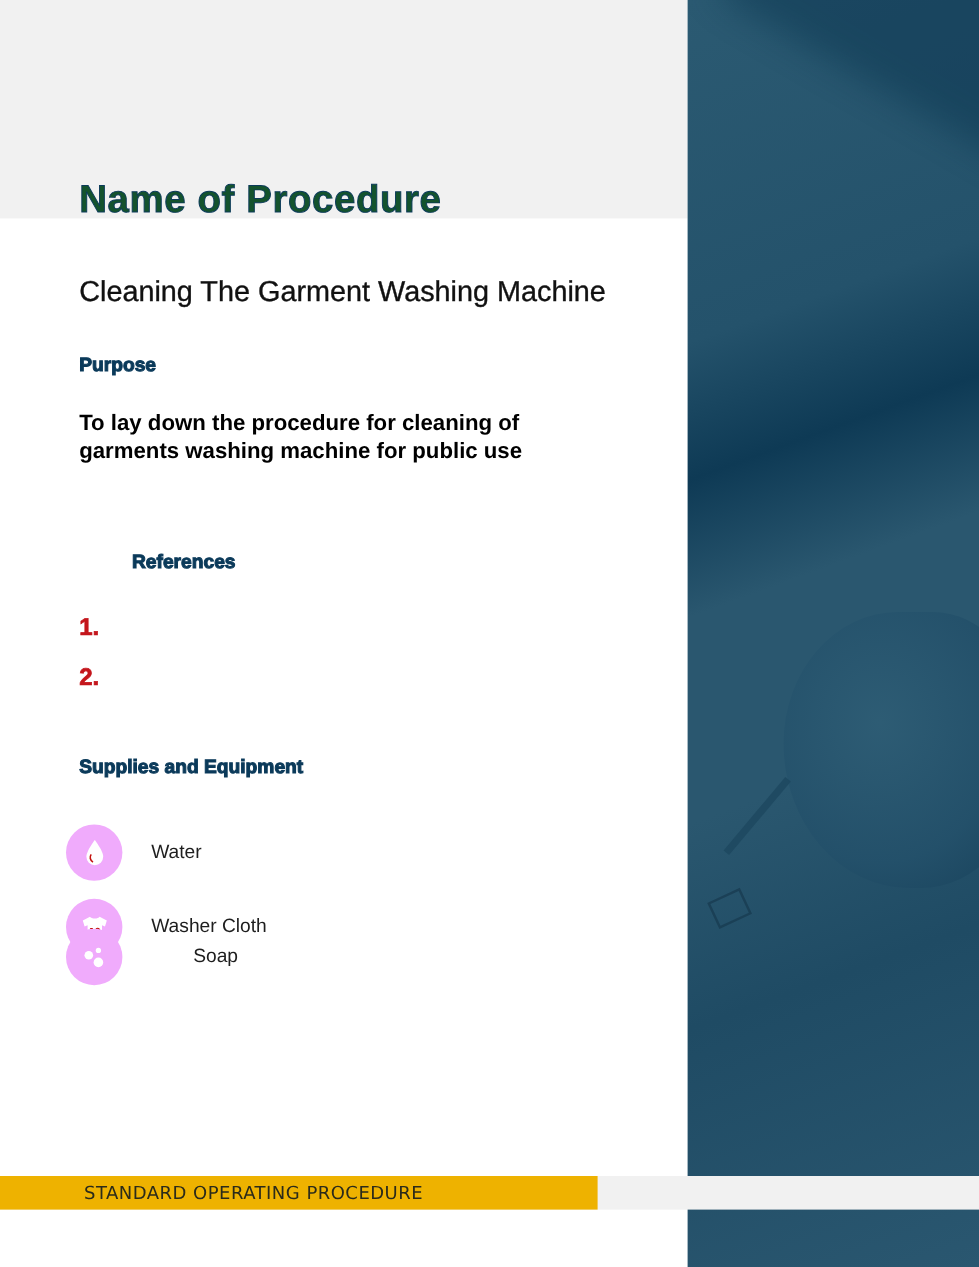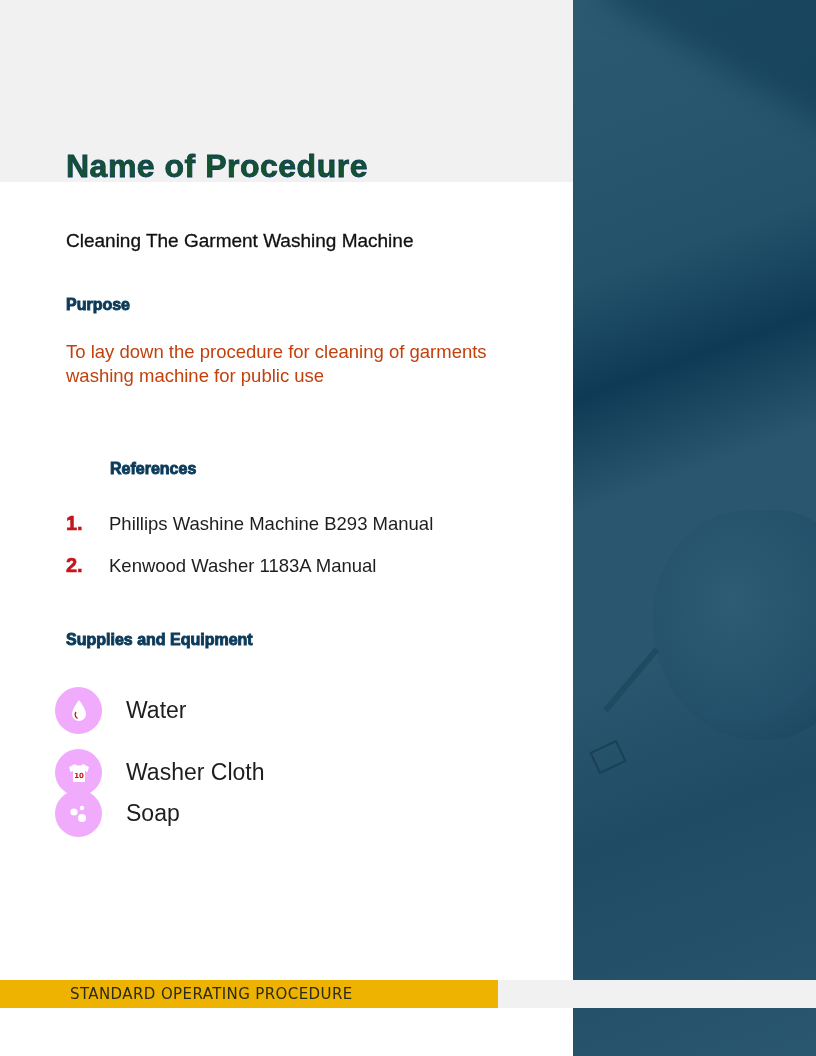--- a/index.html
+++ b/index.html
@@ -36,55 +36,55 @@
     position: absolute; left: 20px; top: 745px; width: 30px; height: 24px;
     border: 2px solid #17394f; transform: rotate(-25deg); opacity: 0.7;
   }
   .photo-panel .dark-sweep {
     position: absolute; left: 40px; top: -60px; width: 300px; height: 140px;
     background: #0d3852; opacity: 0.55; transform: rotate(30deg); filter: blur(14px);
   }
 
   .subtitle {
     position: absolute; left: 66px; top: 230px;
-    font-size: 19px; color: #111111; font-weight: 400;
+    font-size: 24px; color: #111111; font-weight: 400;
     -webkit-text-stroke: 0.3px #111;
   }
 
   .section-heading {
     position: absolute; left: 66px;
     font-weight: 700; font-size: 16px; color: #0b3a5a;
     -webkit-text-stroke: 0.9px #0b3a5a;
   }
   .purpose-heading { top: 296px; }
   .references-heading { top: 460px; margin-left: 44px; }
   .supplies-heading { top: 631px; }
 
   .purpose-text {
     position: absolute; left: 66px; top: 340px; width: 440px;
-    font-size: 18.5px; line-height: 24px; color: #c2410c;
+    font-size: 18.5px; line-height: 24px; color: #000000; font-weight: bold;
   }
 
   .ref-item {
     position: absolute; left: 66px; display: flex; align-items: baseline;
   }
   .ref-num {
     width: 43px; font-weight: 700; font-size: 20px; color: #c4161c;
     -webkit-text-stroke: 0.6px #c4161c;
   }
   .ref-text { font-size: 18.5px; color: #1e1e1e; }
 
   .supply-item {
     position: absolute; left: 55px; display: flex; align-items: center;
   }
   .supply-icon {
     width: 47px; height: 47px; border-radius: 50%; background: #f0abfc;
     display: flex; align-items: center; justify-content: center;
   }
-  .supply-label { margin-left: 24px; font-size: 23px; color: #1e1e1e; }
+  .supply-label { margin-left: 24px; font-size: 16px; color: #1e1e1e; }
 
   .footer-bar-grey {
     position: absolute; left: 0; top: 980px; width: 816px; height: 28px;
     background: #f1f1f1;
   }
   .footer-bar-yellow {
     position: absolute; left: 0; top: 980px; width: 498px; height: 28px;
     background: #eeb200;
   }
   .footer-label {
@@ -107,25 +107,23 @@
 </div>
 
 <div class="subtitle">Cleaning The Garment Washing Machine</div>
 
 <h2 class="section-heading purpose-heading">Purpose</h2>
 <p class="purpose-text">To lay down the procedure for cleaning of garments washing machine for public use</p>
 
 <h2 class="section-heading references-heading">References</h2>
 <div class="ref-item" style="top:512px;">
   <span class="ref-num">1.</span>
-  <span class="ref-text">Phillips Washine Machine B293 Manual</span>
 </div>
 <div class="ref-item" style="top:554px;">
   <span class="ref-num">2.</span>
-  <span class="ref-text">Kenwood Washer 1183A Manual</span>
 </div>
 
 <h2 class="section-heading supplies-heading">Supplies and Equipment</h2>
 
 <div class="supply-item" style="top:687px;">
   <div class="supply-icon">
     <svg width="20" height="24" viewBox="0 0 20 24">
       <path d="M10 1 C10 1 3 10 3 15 A7 7 0 0 0 17 15 C17 10 10 1 10 1 Z" fill="#ffffff"></path>
       <path d="M7 13 C5.5 15 6 18 8.5 19.5" stroke="#c4120f" stroke-width="1.3" fill="none"></path>
     </svg>
@@ -136,21 +134,21 @@
 <div class="supply-item" style="top:749px;">
   <div class="supply-icon">
     <svg width="24" height="22" viewBox="0 0 24 22">
       <path d="M8 2 L2 5 L3.5 10 L6 9 L6 20 L18 20 L18 9 L20.5 10 L22 5 L16 2 C15 4 9 4 8 2 Z" fill="#ffffff"></path>
       <text x="12" y="16" text-anchor="middle" font-family="DejaVu Sans, sans-serif" font-size="7" font-weight="700" fill="#c4120f">10</text>
     </svg>
   </div>
   <span class="supply-label">Washer Cloth</span>
 </div>
 
-<div class="supply-item" style="top:790px;">
+<div class="supply-item" style="top:774px;gap:35px;">
   <div class="supply-icon">
     <svg width="24" height="24" viewBox="0 0 24 24">
       <circle cx="7" cy="10" r="3.6" fill="#ffffff"></circle>
       <circle cx="15" cy="6" r="2.2" fill="#ffffff"></circle>
       <circle cx="15" cy="16" r="4" fill="#ffffff"></circle>
     </svg>
   </div>
   <span class="supply-label">Soap</span>
 </div>
 

